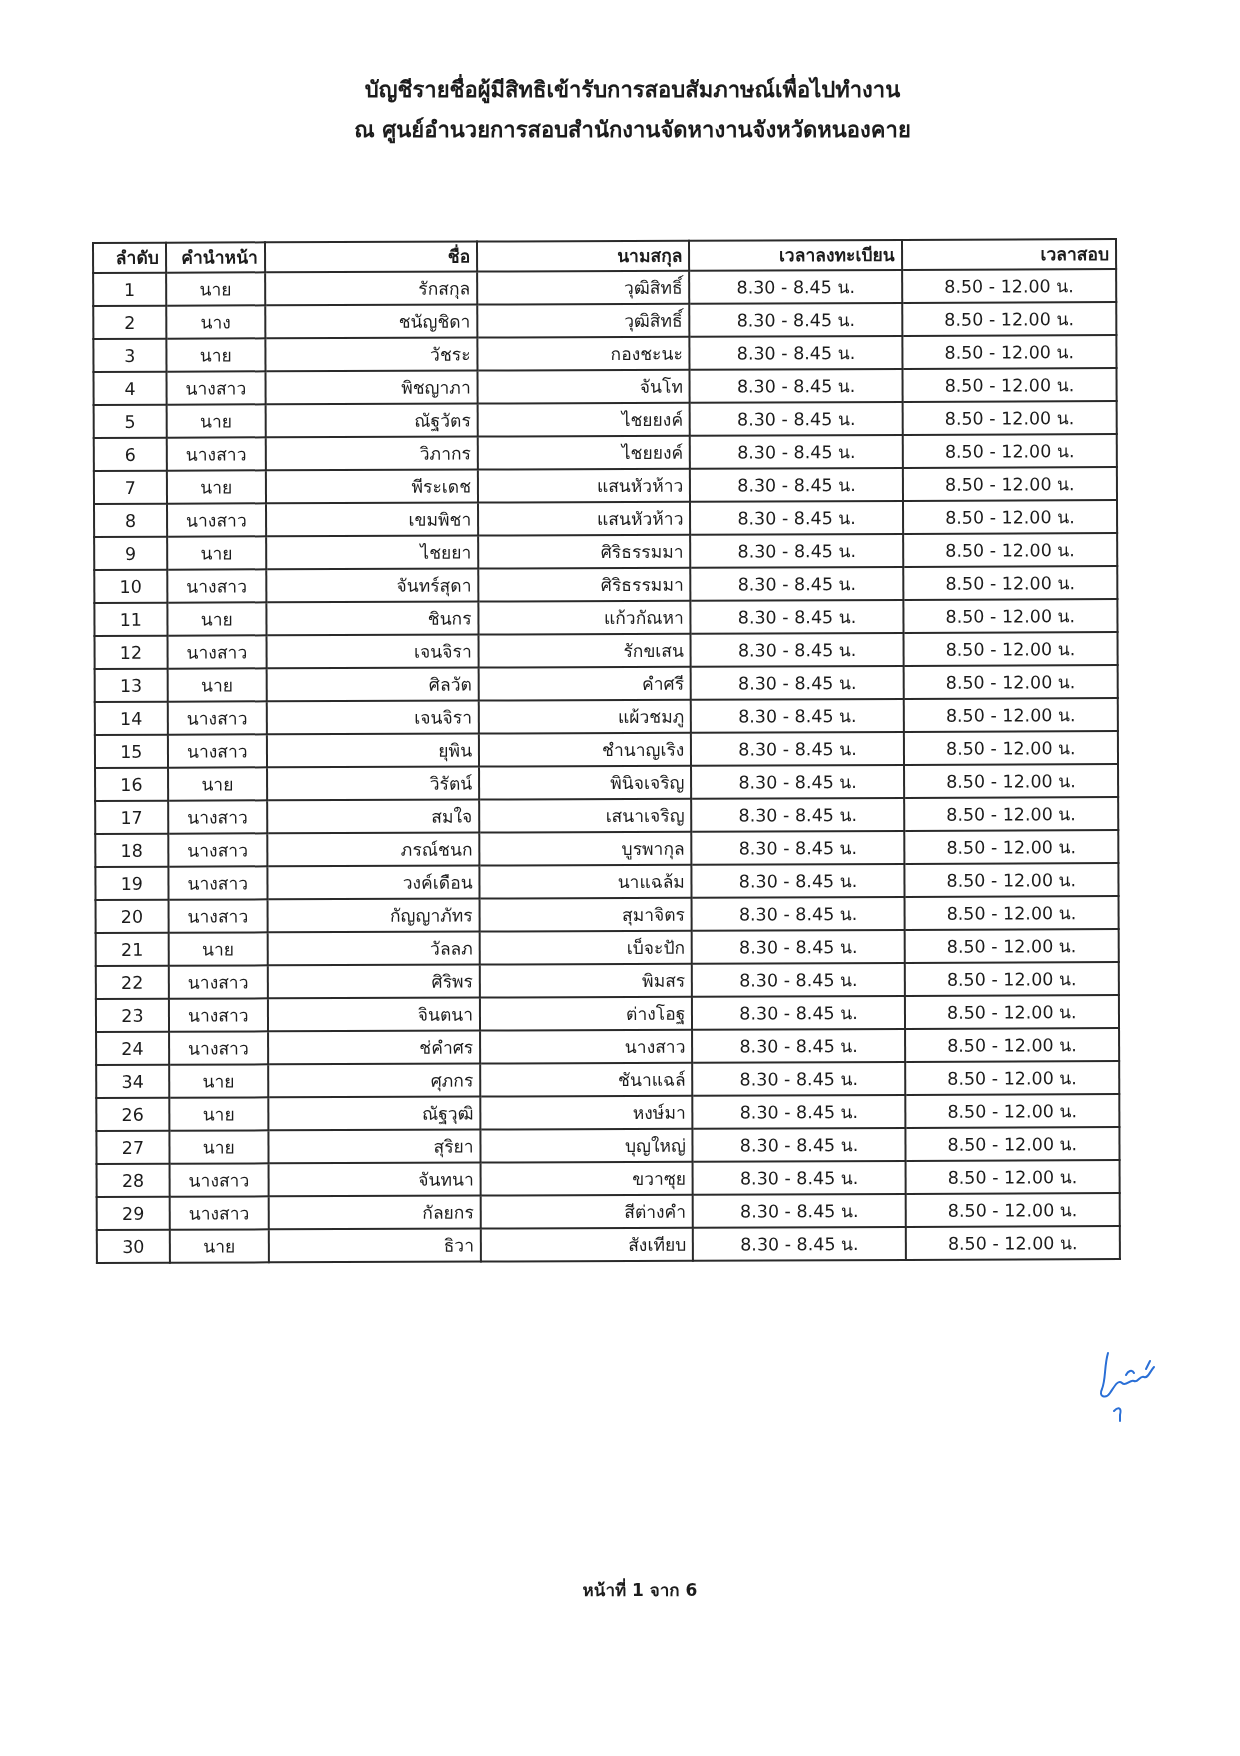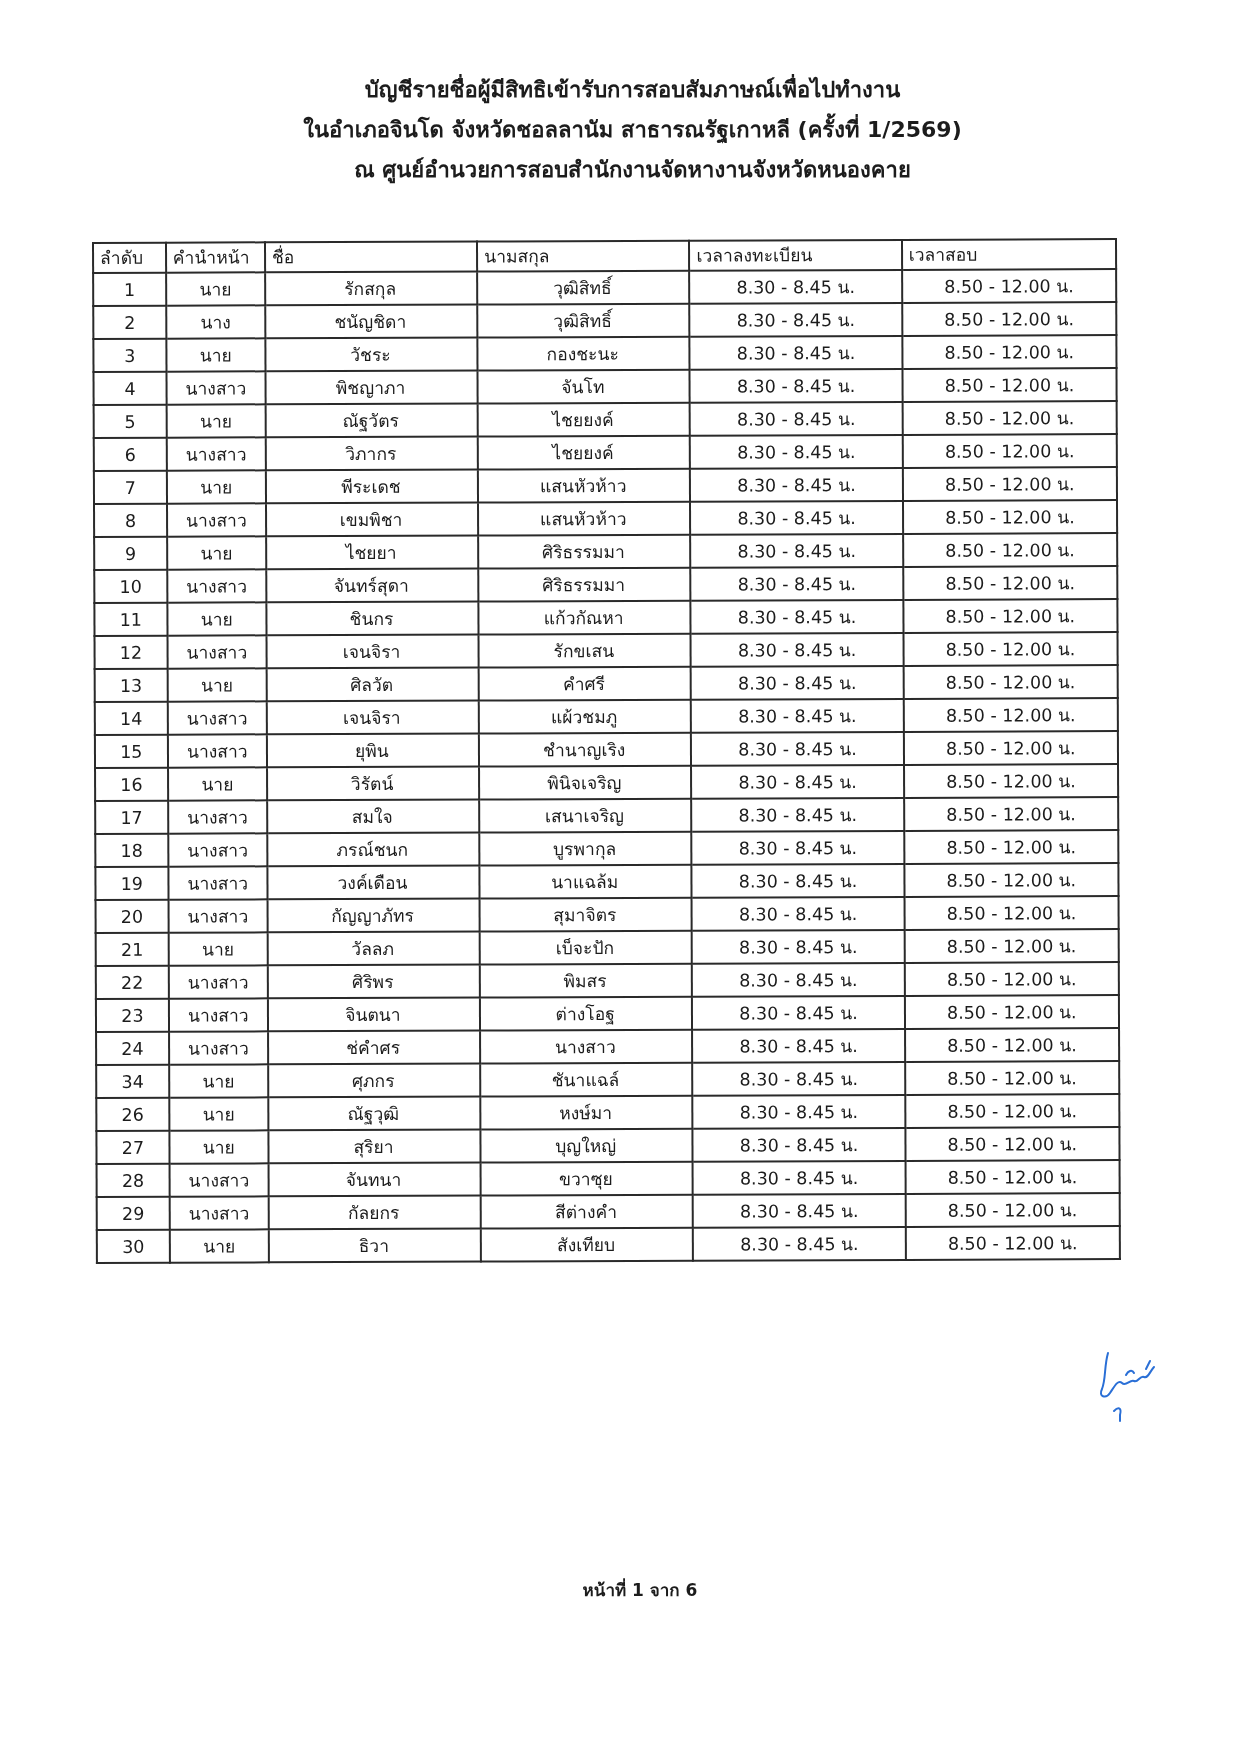--- a/index.html
+++ b/index.html
@@ -22,44 +22,43 @@
     border-collapse: collapse;
     transform: rotate(-0.22deg); transform-origin: left top;
     width: 1025px;
   }
   table.roster th, table.roster td {
     border: 2px solid #2a2a2a;
     height: 33px; padding: 0 6px;
     font-size: 17.5px; font-weight: normal; white-space: nowrap;
     box-sizing: border-box;
   }
-  table.roster th { font-weight: normal; text-align: left; height: 24px; }
+  table.roster th { font-weight: bold; text-align: right; height: 24px; }
   table.roster td.c { text-align: center; }
-  table.roster td.l { text-align: center; padding-left: 4px; }
+  table.roster td.l { text-align: right; padding-left: 4px; }
   col.c-no { width: 72px; }
   col.c-title { width: 98px; }
   col.c-name { width: 210px; }
   col.c-surname { width: 210px; }
   col.c-reg { width: 210px; }
   col.c-exam { width: 212px; }
 
   .signature {
     position: absolute; left: 1090px; top: 1345px; width: 70px; height: 80px;
   }
   .footer {
     position: absolute; left: 0; top: 1576px; width: 1240px; text-align: center;
     font-size: 17px; font-weight: bold; padding-left: 40px; box-sizing: border-box;
   }
 </style>
 </head>
 <body>
 
 <div class="header">
   <div class="line">บัญชีรายชื่อผู้มีสิทธิเข้ารับการสอบสัมภาษณ์เพื่อไปทำงาน</div>
-  <div class="line">ในอำเภอจินโด จังหวัดชอลลานัม สาธารณรัฐเกาหลี (ครั้งที่ 1/2569)</div>
   <div class="line">ณ ศูนย์อำนวยการสอบสำนักงานจัดหางานจังหวัดหนองคาย</div>
 </div>
 
 <table class="roster">
   <colgroup>
     <col class="c-no">
       <col class="c-title">
       <col class="c-name">
       <col class="c-surname">
       <col class="c-reg">

